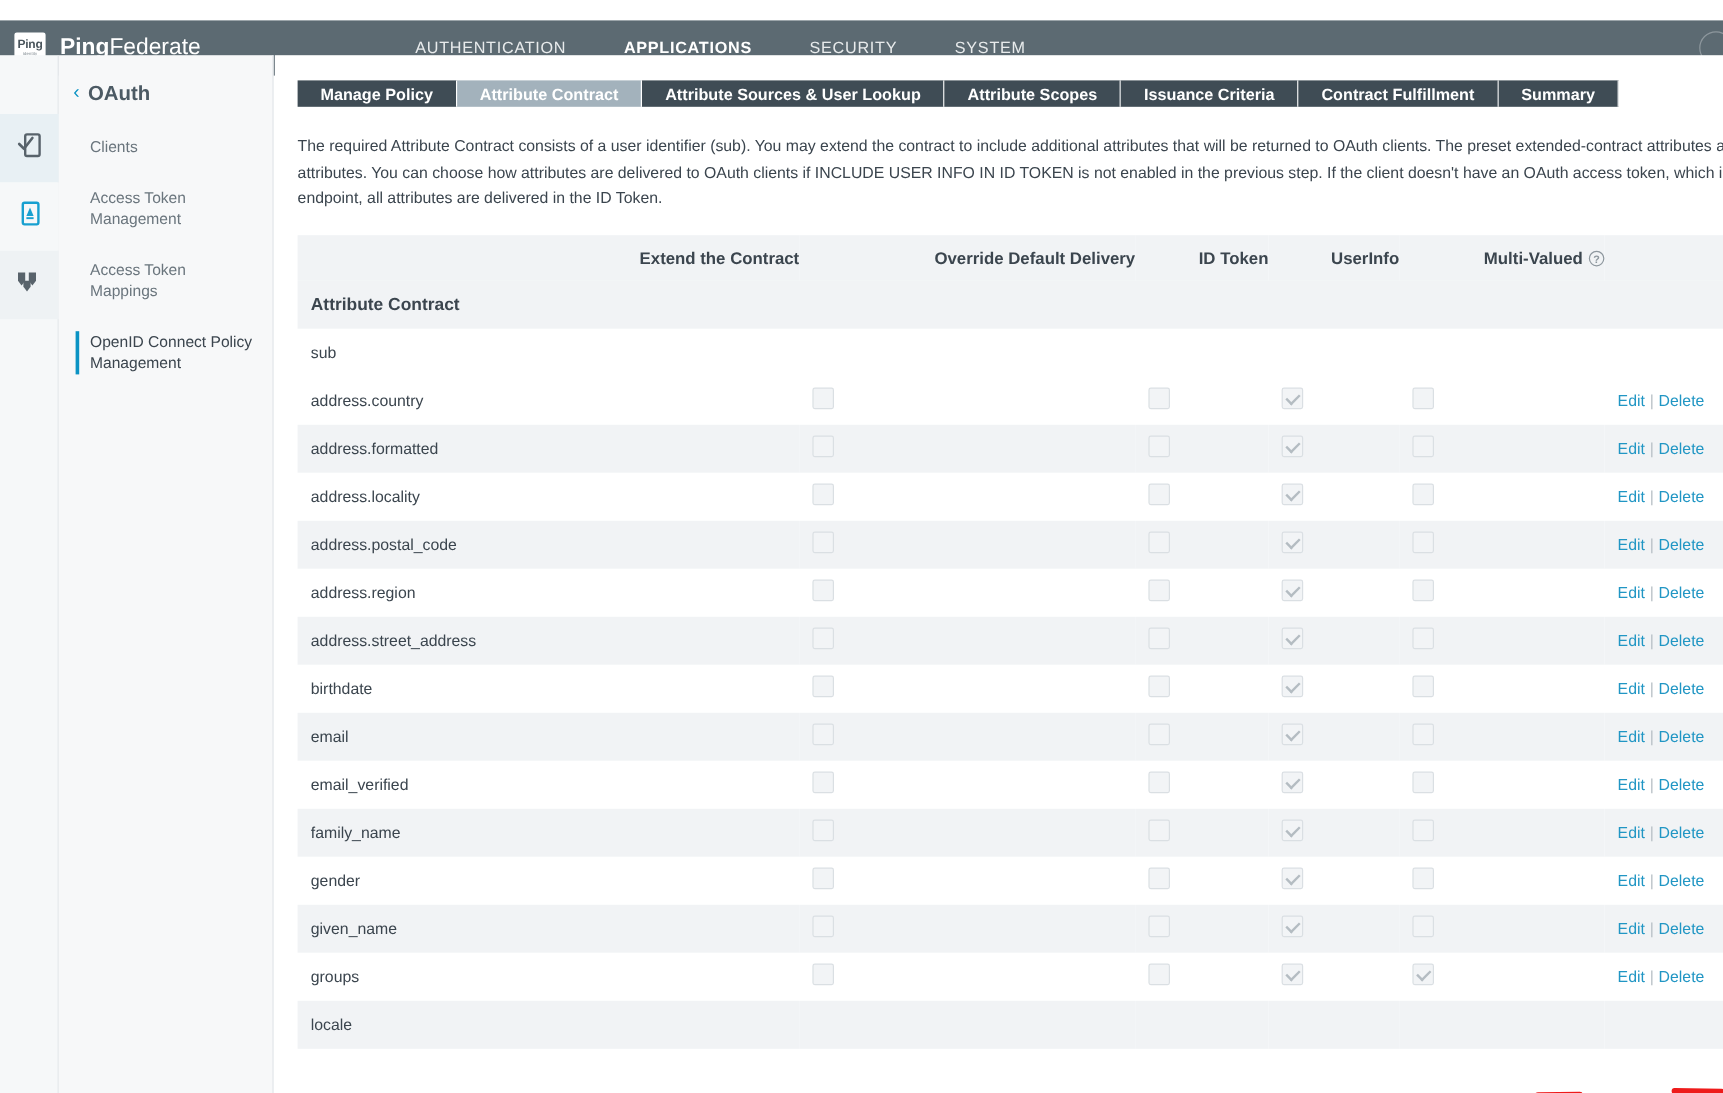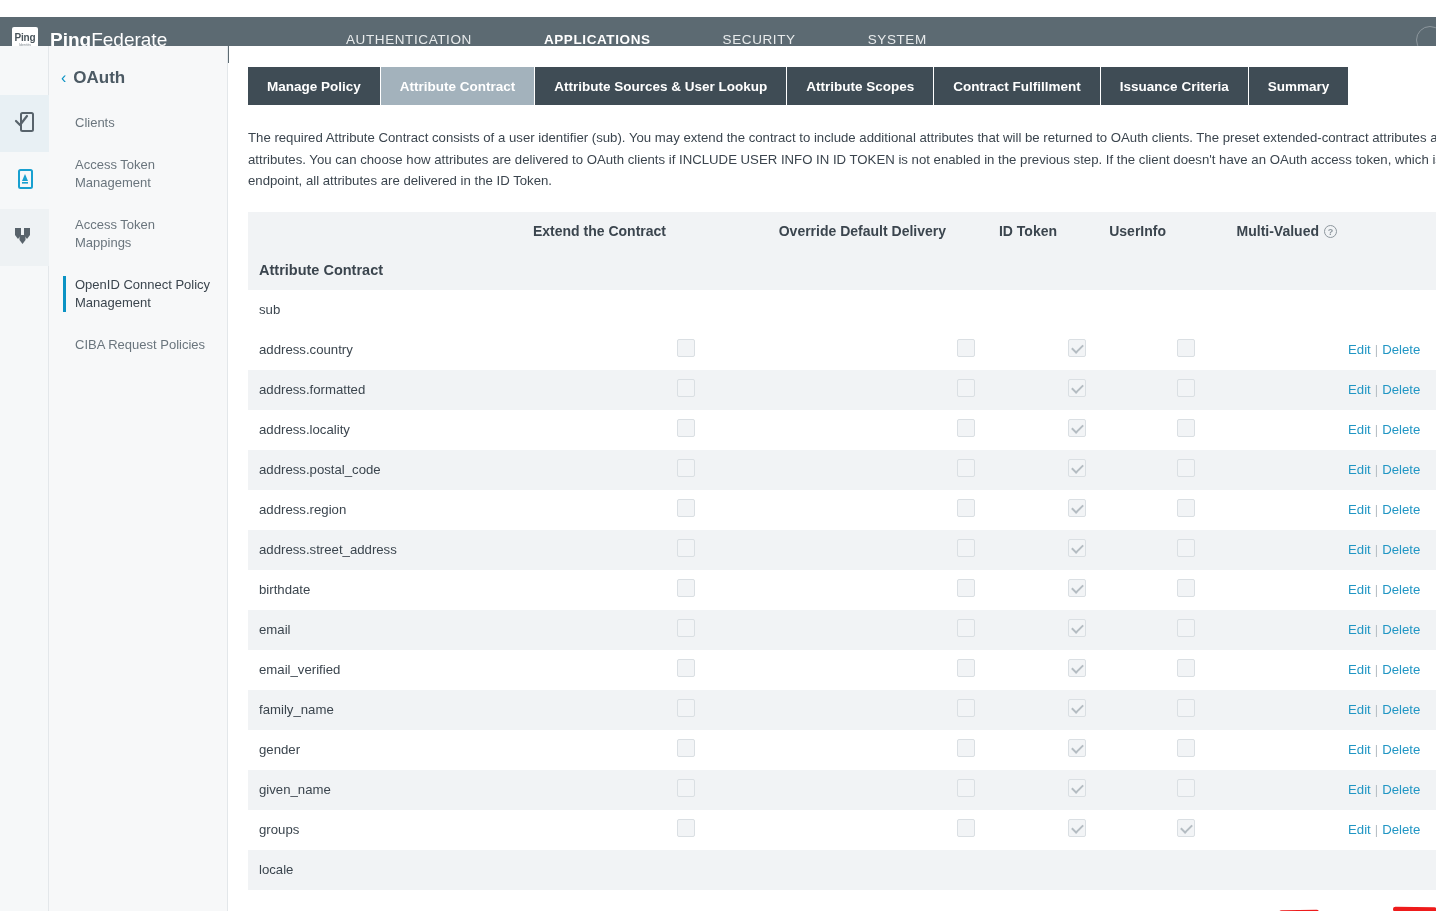--- a/index.html
+++ b/index.html
@@ -58,21 +58,21 @@
     font-size: 19px;
     color: #ffffff;
     white-space: nowrap;
   }
   .brand-text b { font-weight: bold; }
   .brand-text span { font-weight: normal; }
 
   .mainnav {
     display: flex;
     align-items: center;
-    gap: 72px;
+    gap: 48px;
     margin-left: 118px;
     height: 46px;
   }
   .navitem {
     font-size: 13.5px;
     color: #e8ebec;
     letter-spacing: 0.6px;
     line-height: 46px;
     height: 46px;
     cursor: pointer;
@@ -190,21 +190,21 @@
   }
   .page-title .sep {
     color: #c3c9cd;
     font-weight: 300;
     padding: 0 7px;
   }
 
   .tabs {
     display: flex;
     margin: 21px 0 0 19px;
-    height: 38px;
+    height: 22px;
   }
   .tab {
     background: #3f4c55;
     color: #ffffff;
     font-size: 13.5px;
     font-weight: bold;
     display: flex;
     align-items: center;
     justify-content: center;
     padding: 0 19px;
@@ -386,33 +386,32 @@
 
 <div class="sidebar">
   <div class="side-back">
     <span class="chev">‹</span>
     <span class="lbl">OAuth</span>
   </div>
   <div class="side-item">Clients</div>
   <div class="side-item">Access Token Management</div>
   <div class="side-item">Access Token Mappings</div>
   <div class="side-item active">OpenID Connect Policy Management</div>
-  <div class="side-item">CIBA Request Policies</div>
 </div>
 
 <div class="content">
 
 
   <div class="tabs">
     <div class="tab">Manage Policy</div>
     <div class="tab active">Attribute Contract</div>
     <div class="tab">Attribute Sources &amp; User Lookup</div>
     <div class="tab">Attribute Scopes</div>
+    <div class="tab">Issuance Criteria</div>
     <div class="tab">Contract Fulfillment</div>
-    <div class="tab">Issuance Criteria</div>
     <div class="tab">Summary</div>
   </div>
 
   <div class="desc">The required Attribute Contract consists of a user identifier (sub). You may extend the contract to include additional attributes that will be returned to OAuth clients. The preset extended-contract attributes are the OpenID Connect standard attributes. You can choose how attributes are delivered to OAuth clients if INCLUDE USER INFO IN ID TOKEN is not enabled in the previous step. If the client doesn't have an OAuth access token, which is required to access the UserInfo endpoint, all attributes are delivered in the ID Token.</div>
 
   <table class="tbl">
     <colgroup>
       <col class="col-name">
         <col class="col-ovr">
         <col class="col-idt">

